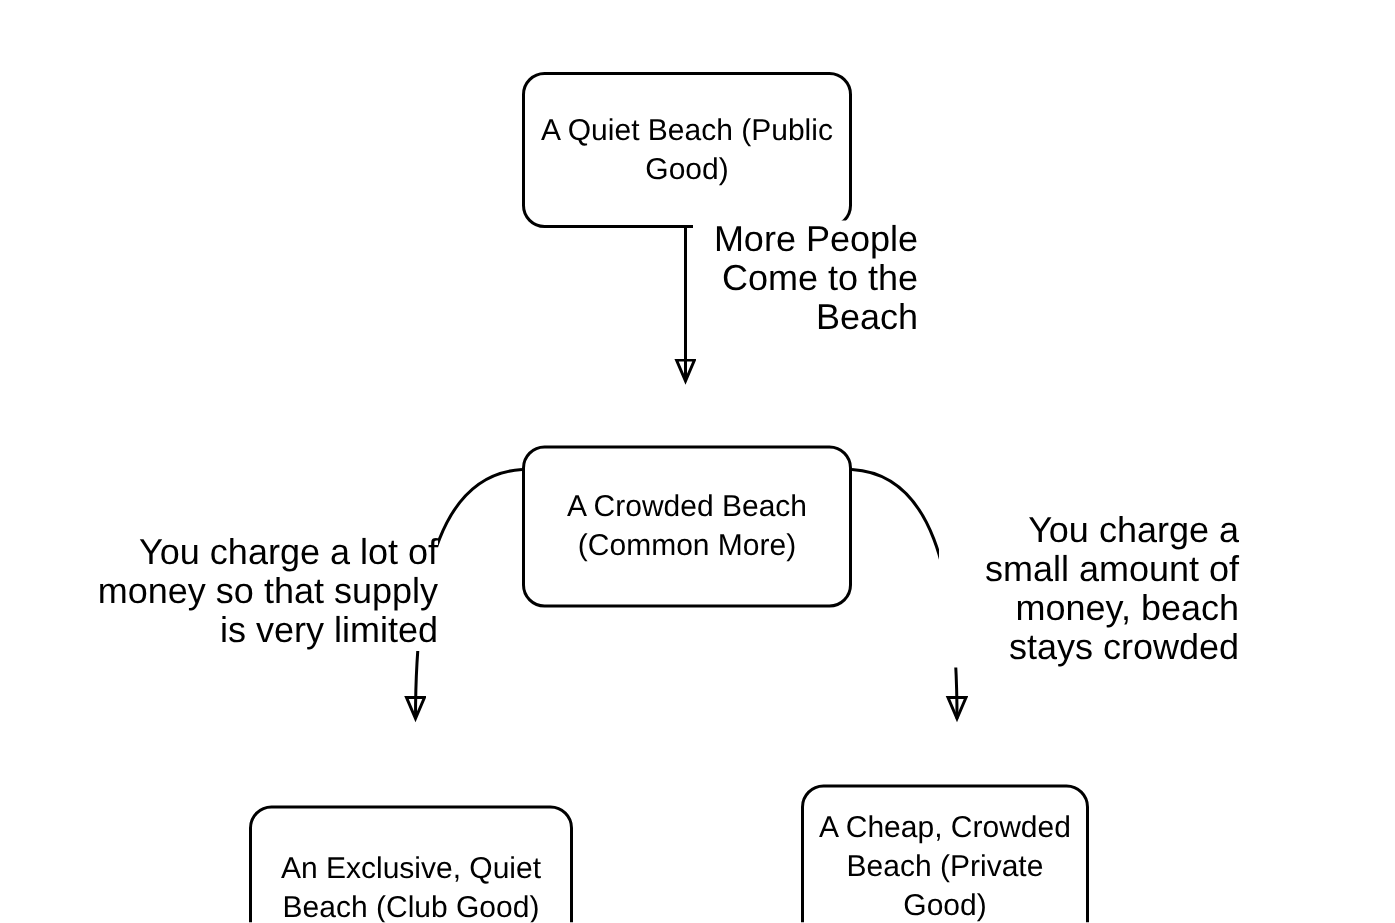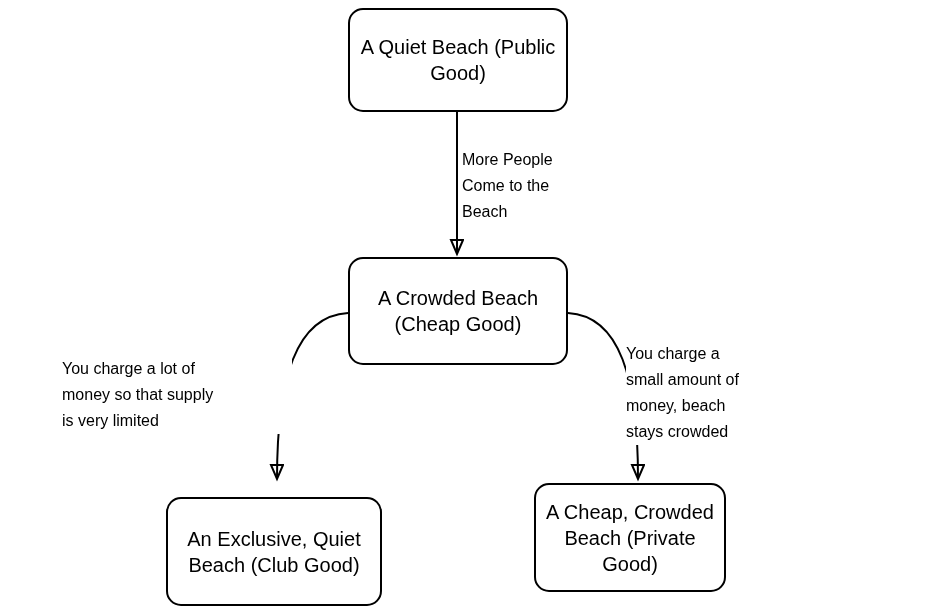--- a/index.html
+++ b/index.html
@@ -12,25 +12,26 @@
   .node {
     position:absolute;
     background:var(--fill);
     border:2px solid var(--stroke);
     border-radius:15px;
     display:flex; align-items:center; justify-content:center;
     text-align:center;
     font-size:20px; line-height:26px;
     white-space:pre-line;
     padding:4px 6px;
+    margin-top:40px;
   }
   .edge-label {
     position:absolute;
-    text-align:left;
-    font-size:16px; line-height:26px;
+    text-align:right;
+    font-size:24px; line-height:26px;
     white-space:pre-line;
     background:var(--bg);
   }
   .node-public   { left:348px; top:8px;   width:220px; height:104px; }
   .node-common   { left:348px; top:257px; width:220px; height:108px; }
   .node-club     { left:166px; top:497px; width:216px; height:109px; }
   .node-private  { left:534px; top:483px; width:192px; height:109px; }
   .label-more    { left:462px; top:147px; width:150px; }
   .label-lot     { left:62px;  top:356px; width:230px; }
   .label-small   { left:626px; top:341px; width:200px; }
@@ -48,21 +49,21 @@
     </defs>
     <path d="M457,112 L457,254" marker-end="url(#arrowhead)"></path>
     <path d="M348,313 C296,316 277,378 277,479" marker-end="url(#arrowhead)"></path>
     <path d="M568,313 C620,316 638,378 638,479" marker-end="url(#arrowhead)"></path>
   </svg>
 
   <div class="node node-public">A Quiet Beach (Public
 Good)</div>
 
   <div class="node node-common">A Crowded Beach
-(Cheap Good)</div>
+(Common More)</div>
 
   <div class="node node-club">An Exclusive, Quiet
 Beach (Club Good)</div>
 
   <div class="node node-private">A Cheap, Crowded
 Beach (Private Good)</div>
 
   <div class="edge-label label-more">More People
 Come to the
 Beach</div>

